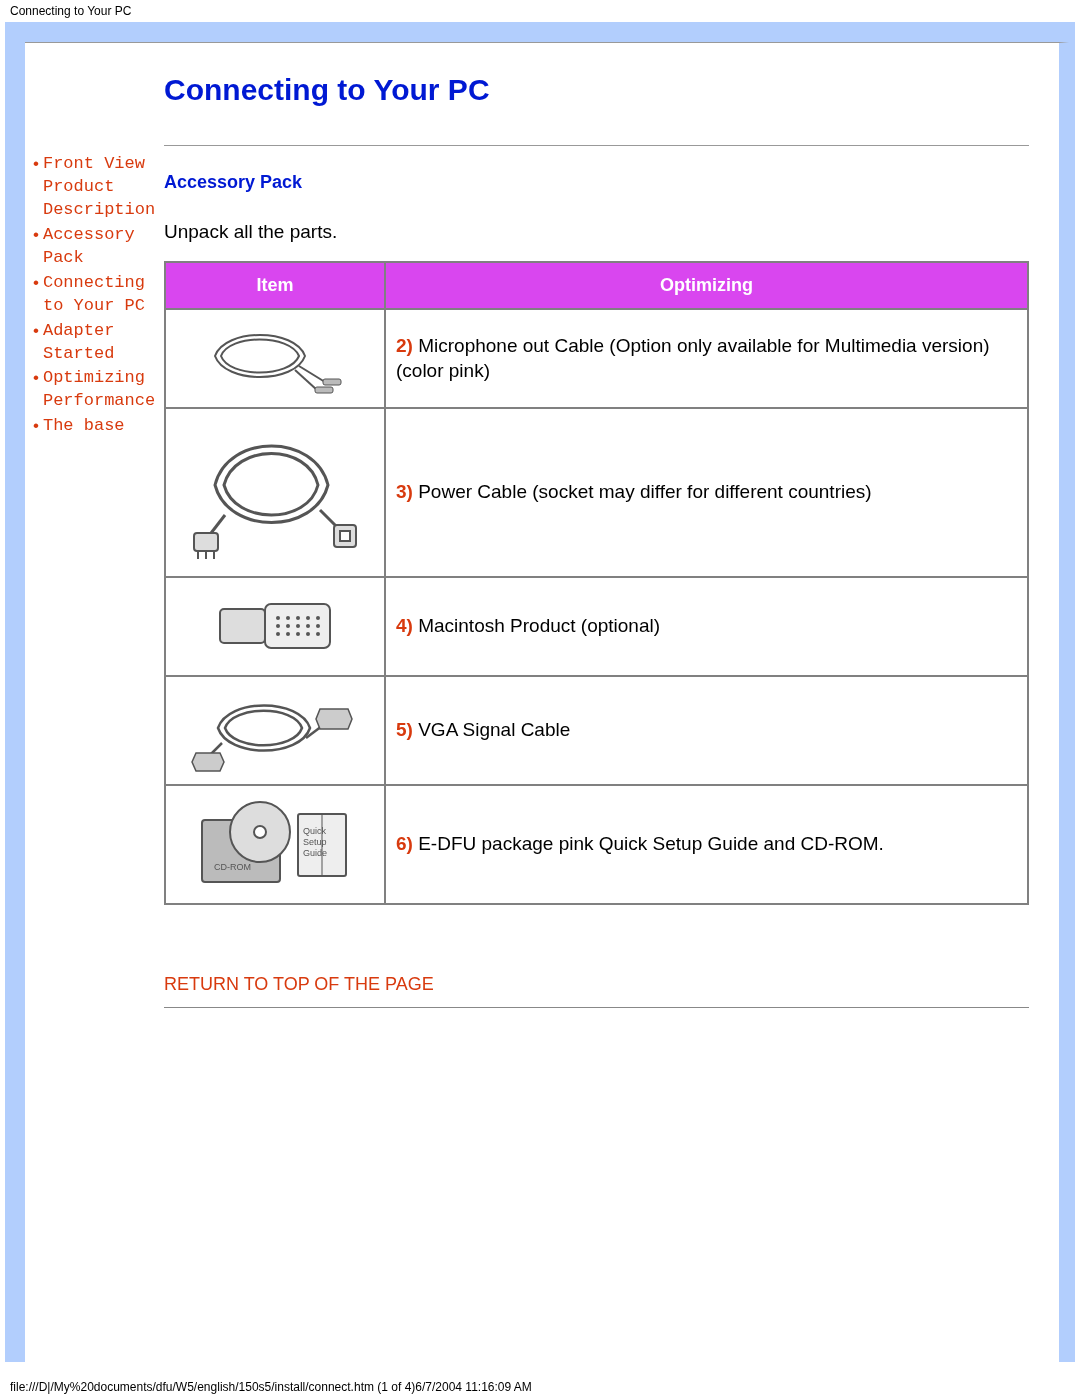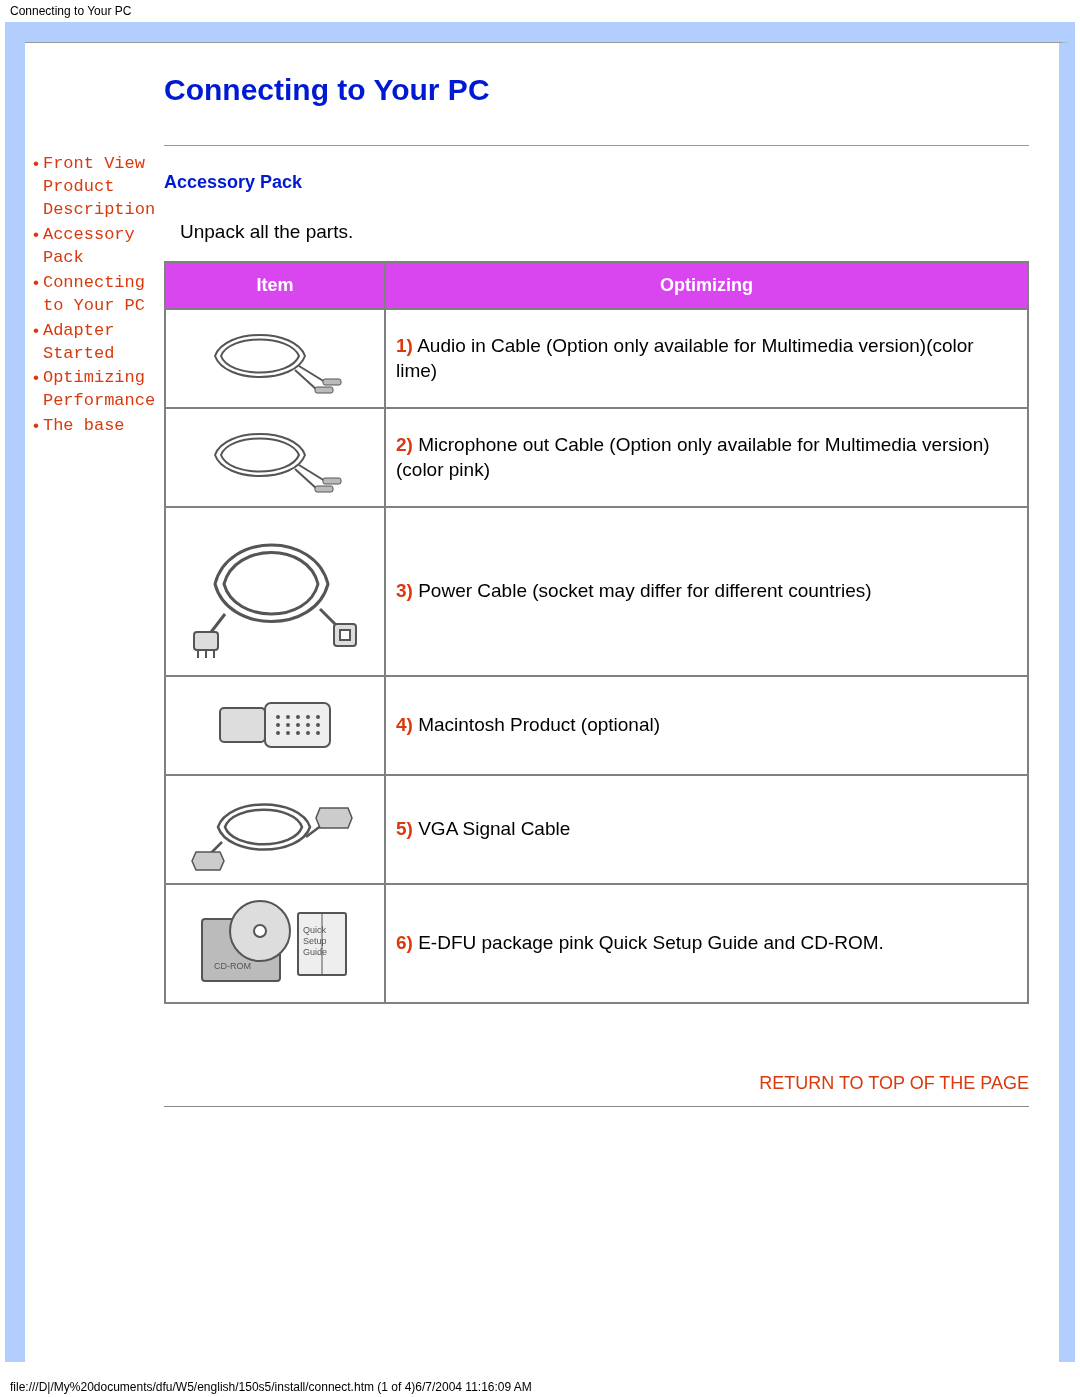--- a/index.html
+++ b/index.html
@@ -71,21 +71,20 @@
   }
   .main .section-title {
     color: #0019d3;
     font-weight: bold;
     font-size: 18px;
     margin-bottom: 28px;
   }
   .main .intro {
     font-size: 19px;
     margin-bottom: 18px;
-    margin-left: 16px;
   }
   table.acc {
     width: 100%;
     border-collapse: collapse;
     border: 2px solid #808080;
   }
   table.acc th {
     background: #d946ef;
     color: #fff;
     font-weight: bold;
@@ -106,21 +105,21 @@
   }
   table.acc td.desc-cell {
     font-size: 19px;
     line-height: 1.3;
   }
   .num {
     color: #d83a0e;
     font-weight: bold;
   }
   .return-link {
-    text-align: right;
+    text-align: left;
     margin-top: 68px;
     margin-bottom: 12px;
   }
   .return-link a {
     color: #d83a0e;
     text-decoration: none;
     font-size: 18px;
   }
   .hr-bottom {
     border: none;
@@ -183,39 +182,20 @@
 
       <table class="acc">
         <thead>
           <tr>
             <th>Item</th>
             <th>Optimizing</th>
           </tr>
         </thead>
         <tbody>
 
-          <tr>
-            <td class="img-cell">
-              <span class="icon-box">
-                <svg width="160" height="80" viewBox="0 0 160 80">
-                  <g stroke="#555" stroke-width="2" fill="none">
-                    <path d="M20 40 C 30 12, 100 12, 110 40 C 100 68, 30 68, 20 40 Z"></path>
-                    <path d="M26 40 C 34 18, 95 18, 104 40 C 95 62, 34 62, 26 40 Z"></path>
-                    <path d="M104 50 L 130 66"></path>
-                    <path d="M100 54 L 122 74"></path>
-                  </g>
-                  <rect x="128" y="63" width="18" height="6" rx="2" fill="#bbb" stroke="#555"></rect>
-                  <rect x="120" y="71" width="18" height="6" rx="2" fill="#bbb" stroke="#555"></rect>
-                </svg>
-              </span>
-            </td>
-            <td class="desc-cell">
-              <span class="num">1)</span><span> Audio in Cable (Option only available for Multimedia version)(color lime)</span>
-            </td>
-          </tr>
 
           <tr>
             <td class="img-cell">
               <span class="icon-box">
                 <svg width="160" height="80" viewBox="0 0 160 80">
                   <g stroke="#555" stroke-width="2" fill="none">
                     <path d="M20 40 C 30 12, 100 12, 110 40 C 100 68, 30 68, 20 40 Z"></path>
                     <path d="M26 40 C 34 18, 95 18, 104 40 C 95 62, 34 62, 26 40 Z"></path>
                     <path d="M104 50 L 130 66"></path>
                     <path d="M100 54 L 122 74"></path>

